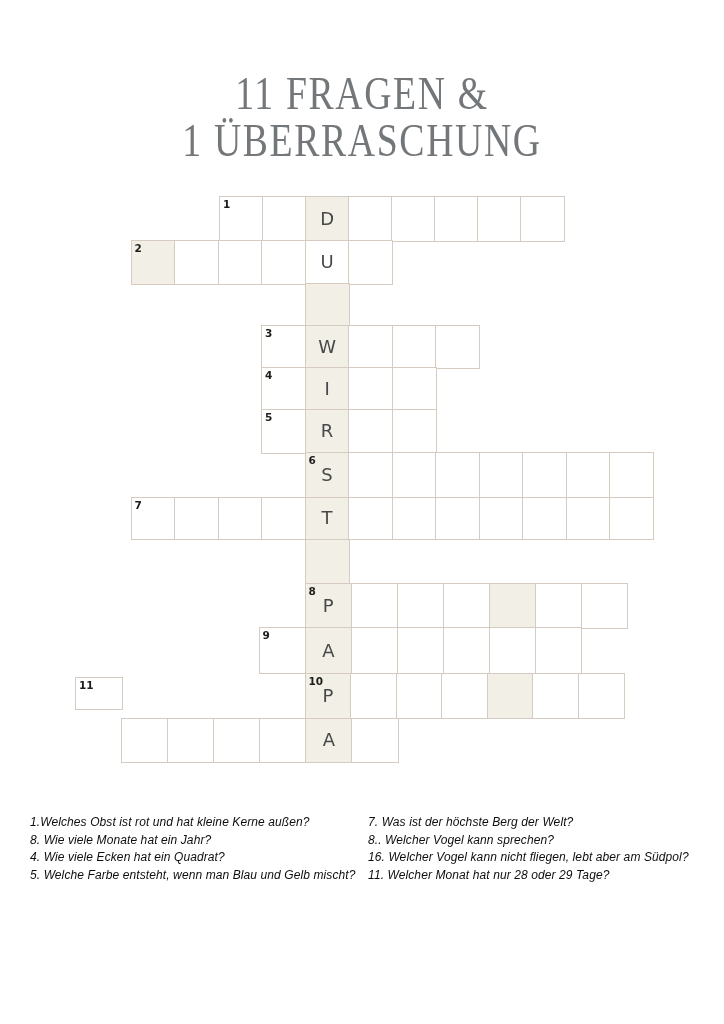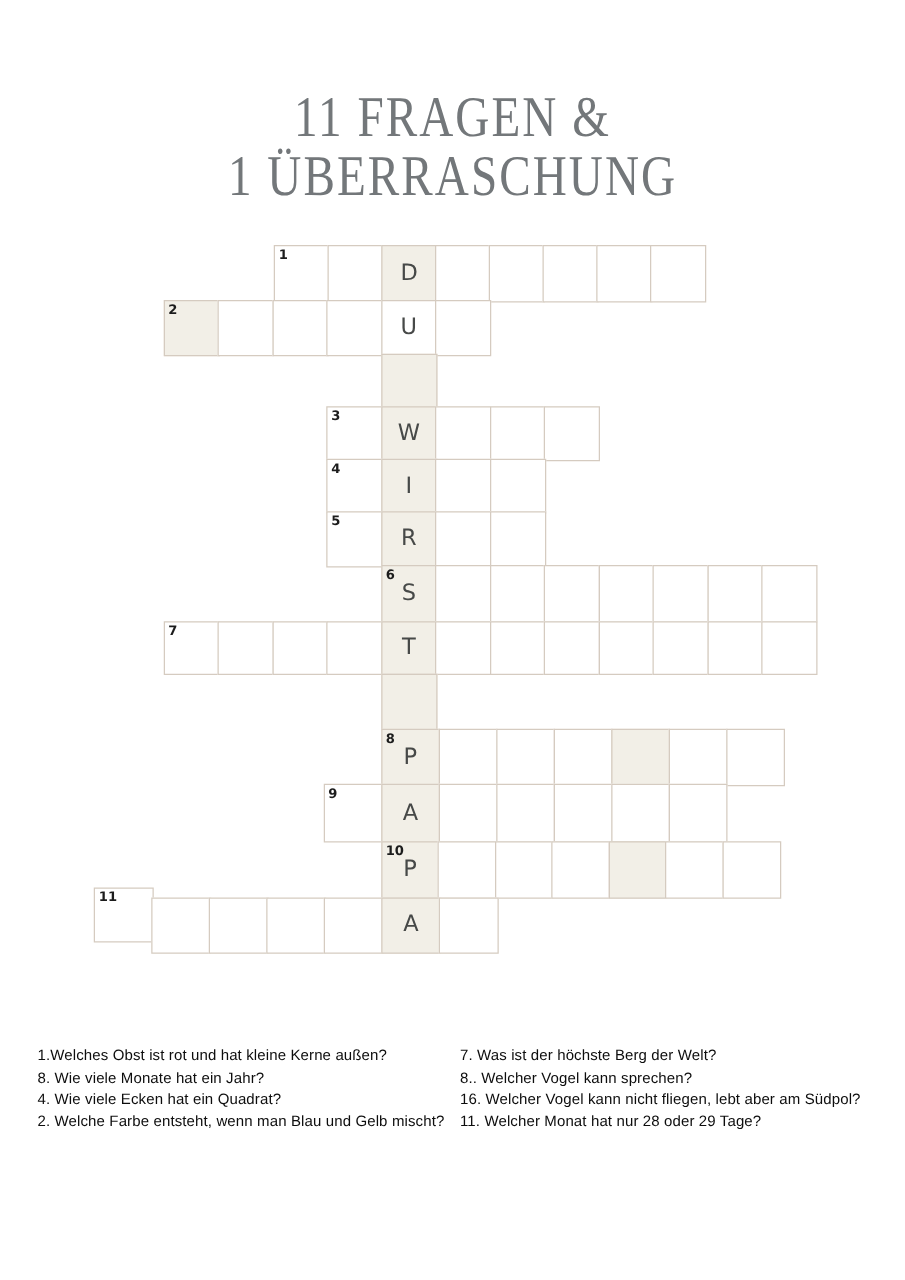--- a/index.html
+++ b/index.html
@@ -48,22 +48,23 @@
     left: 0; top: 0; right: 0; bottom: 0;
     display: flex;
     align-items: center;
     justify-content: center;
     font-family: "DejaVu Sans", sans-serif;
     font-size: 18px;
     line-height: 18px;
   }
   .qcol {
     position: absolute;
-    top: 836px;
+    top: 814px;
     white-space: nowrap;
+    font-style: italic;
   }
   #questions-left  { left: 30px; }
   #questions-right { left: 368px; }
   .question {
     margin: 0;
     font-family: "Liberation Sans", sans-serif;
     font-size: 12px;
     line-height: 17.7px;
     color: #0d0d0d;
     letter-spacing: 0.1px;
@@ -180,38 +181,38 @@
       <div class="cell shaded" style="left: 304.5px; top: 672.5px; width: 47.1px; height: 46.6px;">
         <span class="cellnum" style="color: rgb(28, 28, 28);">10</span>
         <span class="cellletter" style="color: rgb(71, 73, 72);">P</span>
       </div>
       <div class="cell" style="left: 350px; top: 672.5px; width: 47.1px; height: 46.6px;"></div>
       <div class="cell" style="left: 395.5px; top: 672.5px; width: 47.1px; height: 46.6px;"></div>
       <div class="cell" style="left: 441px; top: 672.5px; width: 47.1px; height: 46.6px;"></div>
       <div class="cell shaded" style="left: 486.5px; top: 672.5px; width: 47.1px; height: 46.6px;"></div>
       <div class="cell" style="left: 532px; top: 672.5px; width: 47.1px; height: 46.6px;"></div>
       <div class="cell" style="left: 577.5px; top: 672.5px; width: 47.1px; height: 46.6px;"></div>
-      <div class="cell" style="left: 75px; top: 710px; width: 47.6px; height: 44px;">
+      <div class="cell" style="left: 75px; top: 677px; width: 47.6px; height: 33px;">
         <span class="cellnum" style="color: rgb(28, 28, 28);">11</span>
       </div>
       <div class="cell" style="left: 121px; top: 717.5px; width: 47.6px; height: 45.6px;"></div>
       <div class="cell" style="left: 167px; top: 717.5px; width: 47.6px; height: 45.6px;"></div>
       <div class="cell" style="left: 213px; top: 717.5px; width: 47.6px; height: 45.6px;"></div>
       <div class="cell" style="left: 259px; top: 717.5px; width: 47.6px; height: 45.6px;"></div>
       <div class="cell shaded" style="left: 305px; top: 717.5px; width: 47.6px; height: 45.6px;">
         <span class="cellletter" style="color: rgb(71, 73, 72);">A</span>
       </div>
       <div class="cell" style="left: 351px; top: 717.5px; width: 47.6px; height: 45.6px;"></div>
     </div>
 
   <div id="questions-left" class="qcol">
       <p class="question">1.Welches Obst ist rot und hat kleine Kerne außen?</p>
       <p class="question">8. Wie viele Monate hat ein Jahr?</p>
       <p class="question">4. Wie viele Ecken hat ein Quadrat?</p>
-      <p class="question">2. Welche Farbe entsteht, wenn man Blau und Gelb mischt?</p>
+      <p class="question">5. Welche Farbe entsteht, wenn man Blau und Gelb mischt?</p>
     </div>
   <div id="questions-right" class="qcol">
       <p class="question">7. Was ist der höchste Berg der Welt?</p>
       <p class="question">8.. Welcher Vogel kann sprechen?</p>
       <p class="question">16. Welcher Vogel kann nicht fliegen, lebt aber am Südpol?</p>
       <p class="question">11. Welcher Monat hat nur 28 oder 29 Tage?</p>
     </div>
 
 </div>
 

